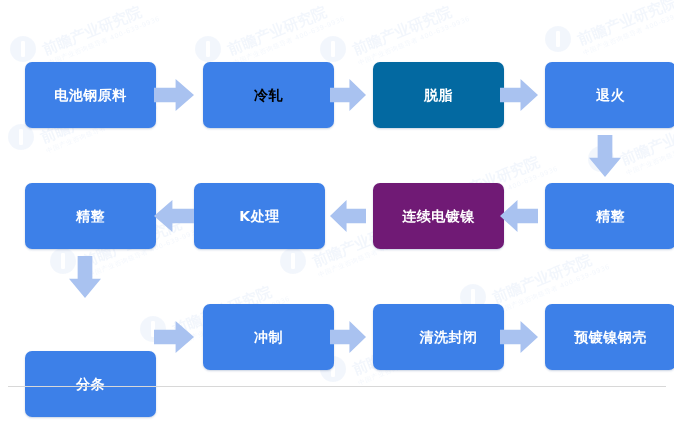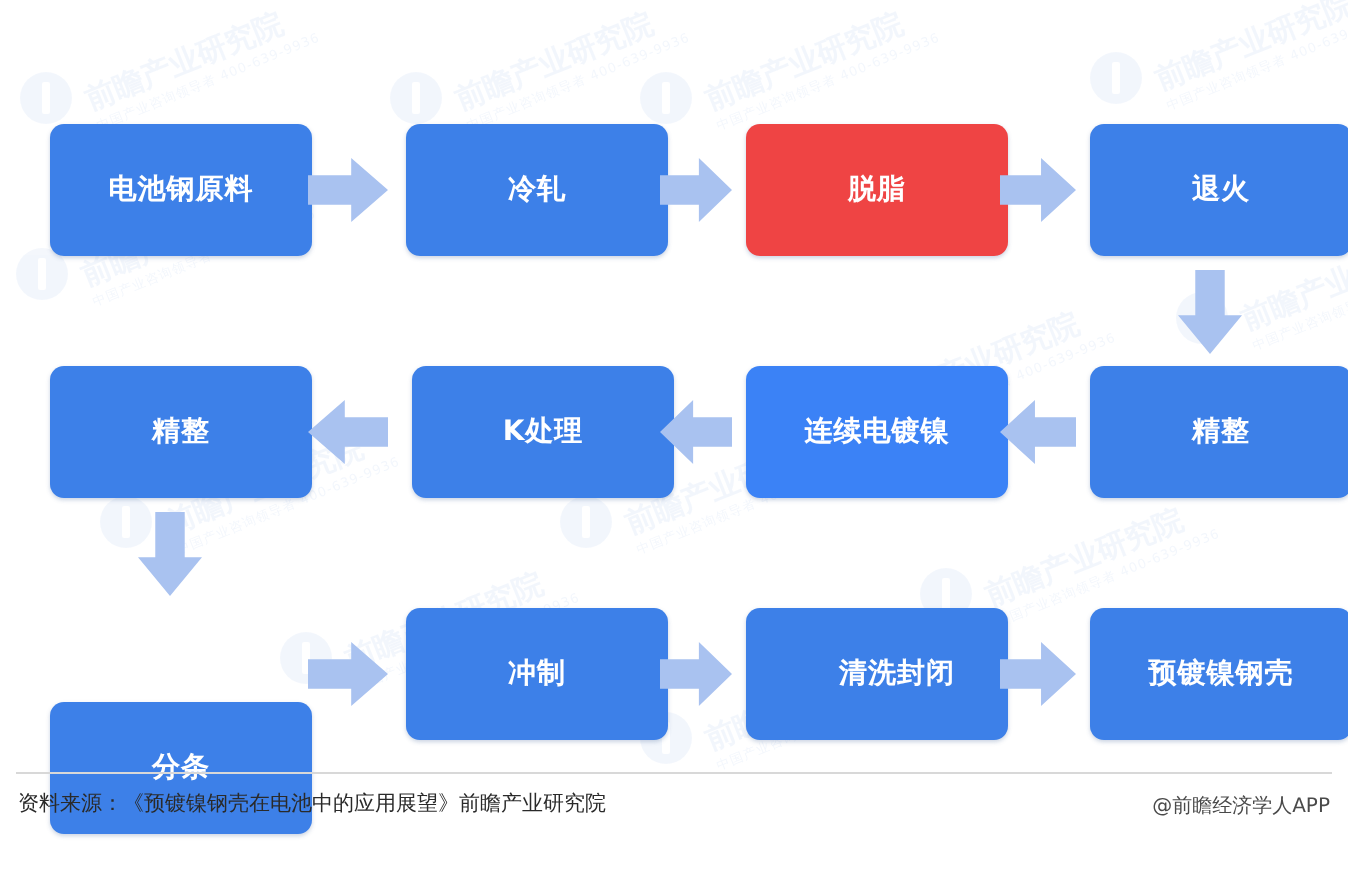--- a/index.html
+++ b/index.html
@@ -158,35 +158,35 @@
       <div class="wm-logo" style="left: 320px; top: 356px;"></div>
       <div class="wm" style="left: 350px; top: 362px;">前瞻产业研究院<span class="sub">中国产业咨询领导者 400-639-9936</span></div>
     </div>
 
 
   <div id="flow-layer">
       <div class="node" style="left: 25px; top: 62px; background: rgb(61, 128, 232);">
         <span class="label" style="color: rgb(255, 255, 255);">电池钢原料</span>
       </div>
       <div class="node" style="left: 203px; top: 62px; background: rgb(61, 128, 232);">
-        <span class="label" style="color: #ffffff;">冷轧</span>
-      </div>
-      <div class="node" style="left: 373px; top: 62px; background: #ef4444;">
+        <span class="label" style="color: #000000;">冷轧</span>
+      </div>
+      <div class="node" style="left: 373px; top: 62px; background: #0369a1;">
         <span class="label" style="color: rgb(255, 255, 255);">脱脂</span>
       </div>
       <div class="node" style="left: 545px; top: 62px; background: rgb(61, 128, 232);">
         <span class="label" style="color: rgb(255, 255, 255);">退火</span>
       </div>
       <div class="node" style="left: 545px; top: 183px; background: rgb(61, 128, 232);">
         <span class="label" style="color: rgb(255, 255, 255);">精整</span>
       </div>
-      <div class="node" style="left: 373px; top: 183px; background: #3b82f6;">
+      <div class="node" style="left: 373px; top: 183px; background: #701a75;">
         <span class="label" style="color: rgb(255, 255, 255);">连续电镀镍</span>
       </div>
-      <div class="node" style="left: 206px; top: 183px; background: rgb(61, 128, 232);">
+      <div class="node" style="left: 194px; top: 183px; background: rgb(61, 128, 232);">
         <span class="label" style="color: rgb(255, 255, 255);">K处理</span>
       </div>
       <div class="node" style="left: 25px; top: 183px; background: rgb(61, 128, 232);">
         <span class="label" style="color: rgb(255, 255, 255);">精整</span>
       </div>
       <div class="node" style="left: 25px; top: 304px; background: rgb(61, 128, 232); margin-top: 47px;">
         <span class="label" style="color: rgb(255, 255, 255);">分条</span>
       </div>
       <div class="node" style="left: 203px; top: 304px; background: rgb(61, 128, 232);">
         <span class="label" style="color: rgb(255, 255, 255);">冲制</span>
@@ -248,16 +248,14 @@
         </svg>
       </div>
       <div class="arrow" style="left: 500px; top: 321px;">
         <svg width="38" height="32" viewBox="0 0 38 32">
           <polygon points="0,8.64 20.52,8.64 20.52,0 38,16 20.52,32 20.52,23.36 0,23.36" fill="#a9c2f0"></polygon>
         </svg>
       </div>
     </div>
 
   <div class="rule"></div>
-  <div class="foot-left">资料来源：《预镀镍钢壳在电池中的应用展望》前瞻产业研究院</div>
-  <div class="foot-right">@前瞻经济学人APP</div>
 
 </div>
 
 </body></html>

